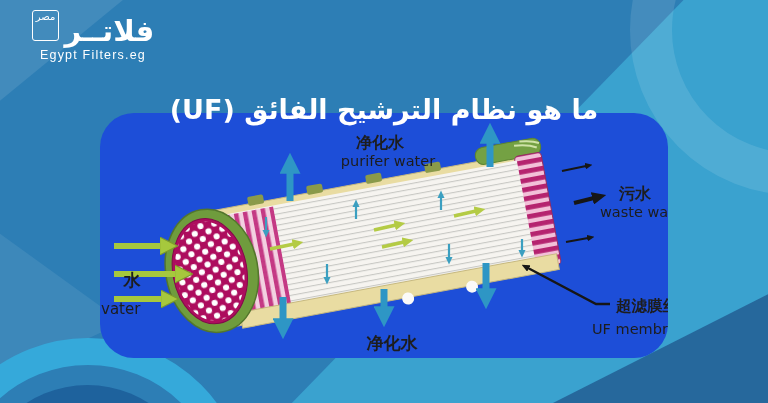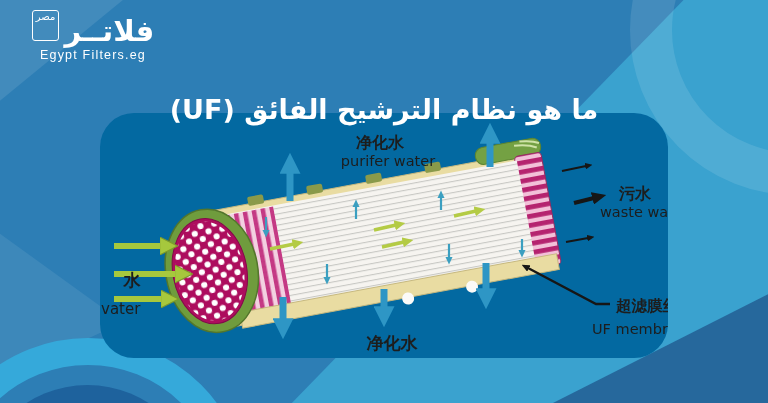--- a/index.html
+++ b/index.html
@@ -27,21 +27,21 @@
   .logo-badge{font-family:"DejaVu Sans",sans-serif;font-size:10px;border:1.5px solid #fff;
               border-radius:3px;padding:0 3px 18px;margin-bottom:5px;}
   .logo-tag{font-size:12.5px;font-weight:normal;letter-spacing:1.2px;text-align:center;margin-top:2px;}
 
   
   .title{position:absolute;top:58px;left:0;right:0;z-index:6;text-align:center;direction:rtl;
          color:#fff;font-family:"DejaVu Sans",sans-serif;font-weight:bold;font-size:27px;margin-top:36px;}
 
   
   .card{position:absolute;left:100px;top:113px;width:568px;height:245px;z-index:5;
-        background:#0369a1;border-radius:34px;overflow:hidden;}
+        background:#1d4ed8;border-radius:34px;overflow:hidden;}
   .card svg{display:block;}
   .lbl{font-family:"DejaVu Sans",sans-serif;fill:#1d1d1d;}
 </style>
 </head>
 <body>
 
 <div class="stage">
 
   <div class="bg-shape tri-light"></div>
   <div class="bg-shape tri-dark"></div>

